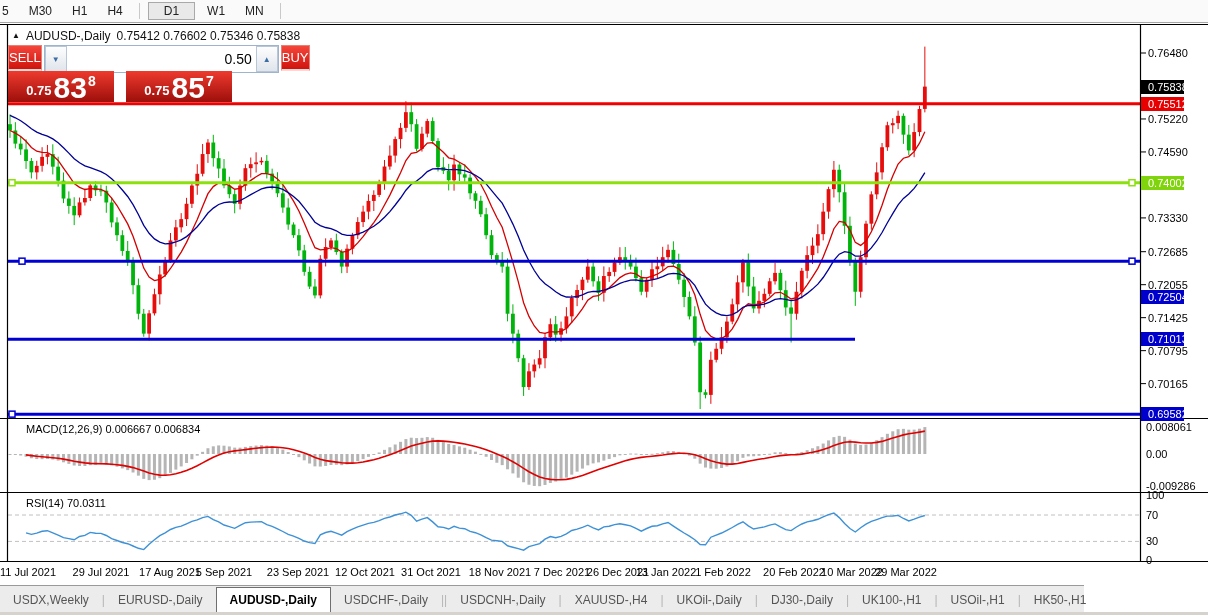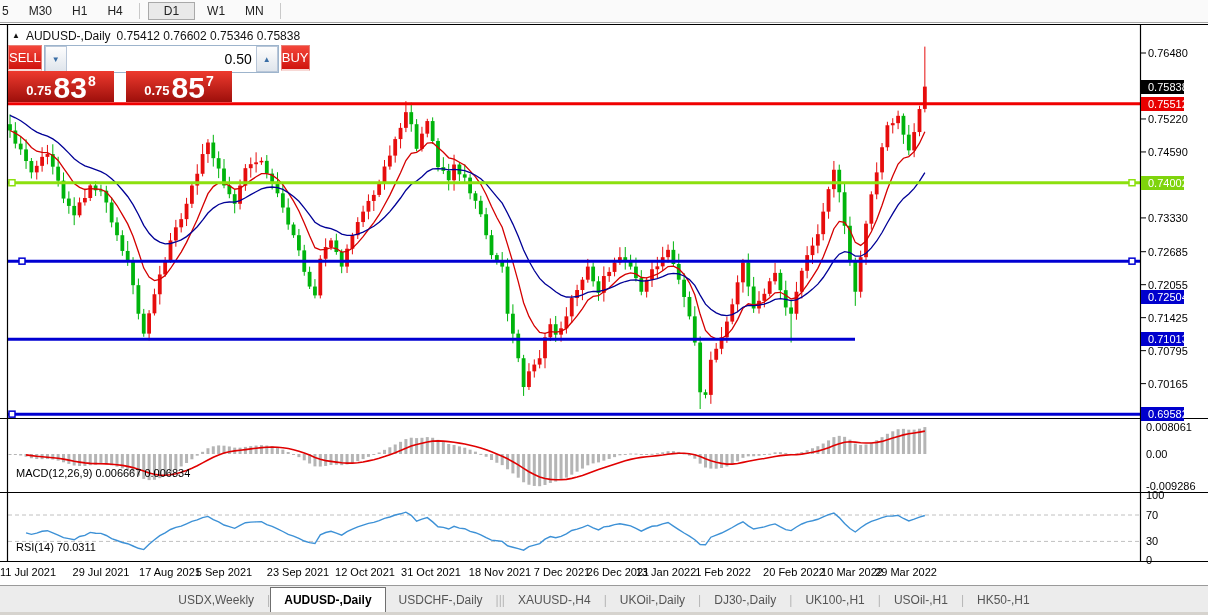--- a/index.html
+++ b/index.html
@@ -42,28 +42,28 @@
 
   
   .axis-label{position:absolute;left:1148px;width:58px;font-size:11px;color:#000;
     transform:translateY(-50%);white-space:nowrap;}
   .axis-badge{position:absolute;left:1141px;width:43px;font-size:11px;color:#fff;
     transform:translateY(-50%);padding:1px 0 1px 7px;box-sizing:border-box;white-space:nowrap;}
   .sub-label{position:absolute;left:1146px;width:60px;font-size:11px;color:#000;
     transform:translateY(-50%);white-space:nowrap;overflow:hidden;}
 
   
-  .panel-label{position:absolute;left:16px;font-size:11px;color:#000;white-space:nowrap;margin-top:44px;}
+  .panel-label{position:absolute;left:26px;font-size:11px;color:#000;white-space:nowrap;}
 
   
   .date-label{position:absolute;top:566px;font-size:11px;color:#000;transform:translateX(-50%);white-space:nowrap;}
 
   
-  #tabbar{position:absolute;left:0;top:585px;width:1208px;height:27px;background:#ececec;
-    border-top:1px solid #9a9a9a;display:flex;align-items:stretch;font-size:12px;color:#555;justify-content:center;}
+  #tabbar{position:absolute;left:0;top:585px;width:1084px;height:27px;background:#ececec;
+    border-top:1px solid #9a9a9a;display:flex;align-items:stretch;font-size:12px;color:#555;}
   .tab{display:flex;align-items:center;padding:0 13px;cursor:pointer;white-space:nowrap;}
   .tab.active{background:#fff;border:1px solid #6f6f6f;border-bottom:1px solid #fff;
     color:#000;font-weight:bold;margin-top:1px;}
   .tab-sep{display:flex;align-items:center;color:#b5b5b5;}
   #bottomstrip{position:absolute;left:0;top:612px;width:1208px;height:3px;background:#d6d3ce;}
 </style>
 </head>
 <body>
 
 <div id="app">
@@ -716,24 +716,26 @@
       <div class="date-label" style="left: 666px;">13 Jan 2022</div>
       <div class="date-label" style="left: 723px;">1 Feb 2022</div>
       <div class="date-label" style="left: 794px;">20 Feb 2022</div>
       <div class="date-label" style="left: 852px;">10 Mar 2022</div>
       <div class="date-label" style="left: 906px;">29 Mar 2022</div>
     </div>
 
   <div id="tabbar">
       <div class="tab">USDX,Weekly</div>
       <div class="tab-sep">|</div>
+      <div class="tab">EURUSD-,Daily</div>
       <div class="tab active">AUDUSD-,Daily</div>
       <div class="tab">USDCHF-,Daily</div>
       <div class="tab-sep">|</div>
       <div class="tab-sep">|</div>
+      <div class="tab">USDCNH-,Daily</div>
       <div class="tab-sep">|</div>
       <div class="tab">XAUUSD-,H4</div>
       <div class="tab-sep">|</div>
       <div class="tab">UKOil-,Daily</div>
       <div class="tab-sep">|</div>
       <div class="tab">DJ30-,Daily</div>
       <div class="tab-sep">|</div>
       <div class="tab">UK100-,H1</div>
       <div class="tab-sep">|</div>
       <div class="tab">USOil-,H1</div>

